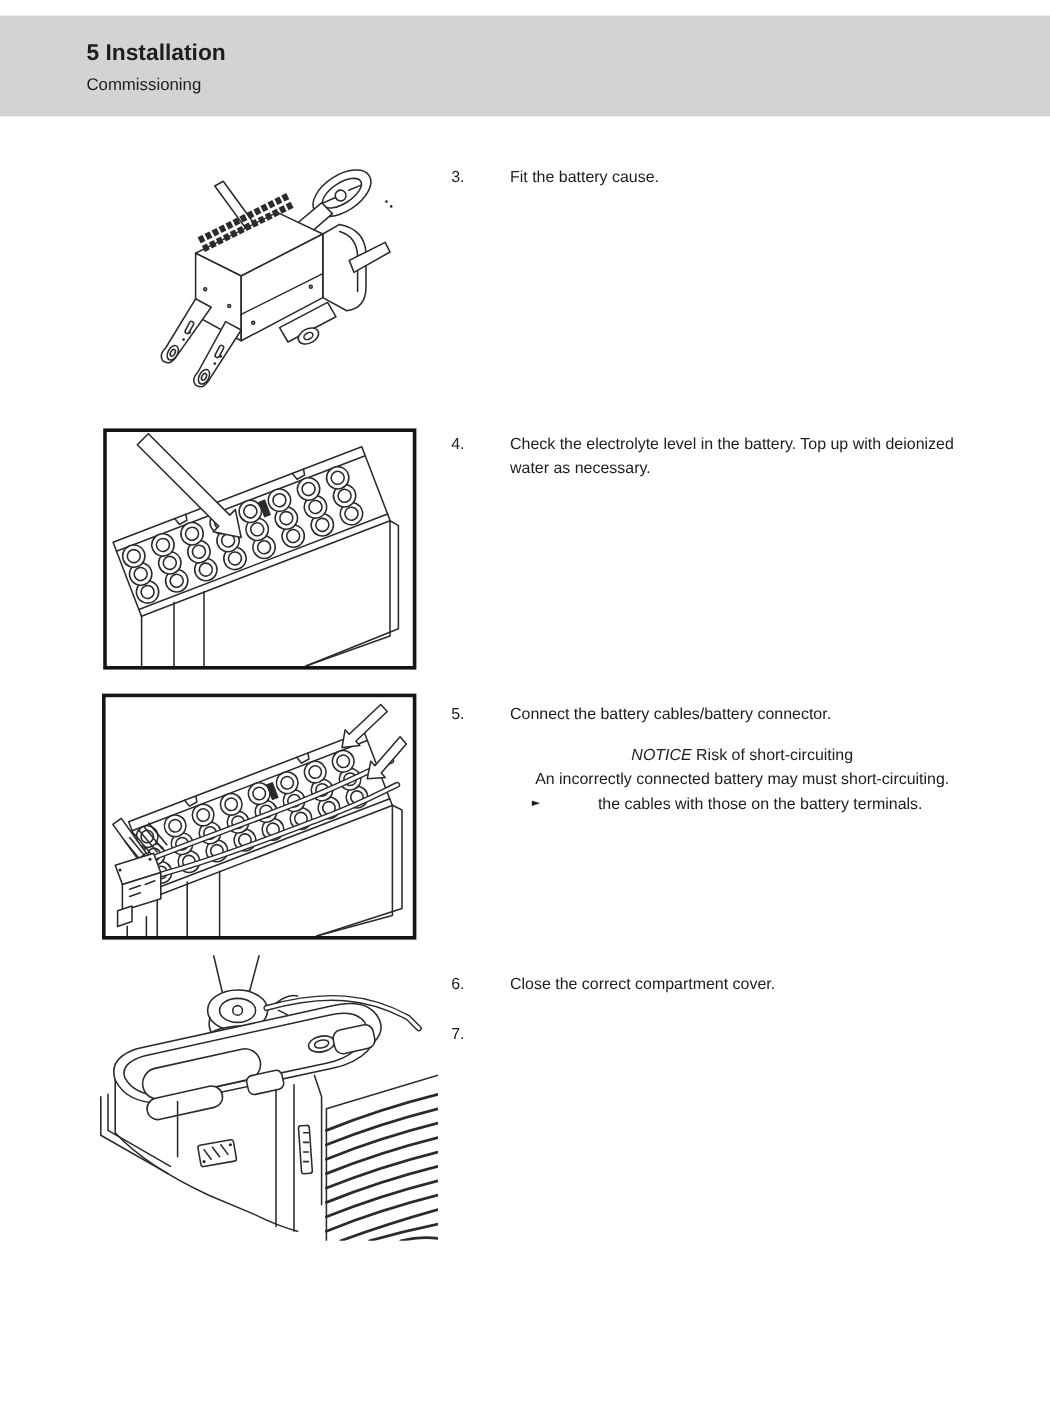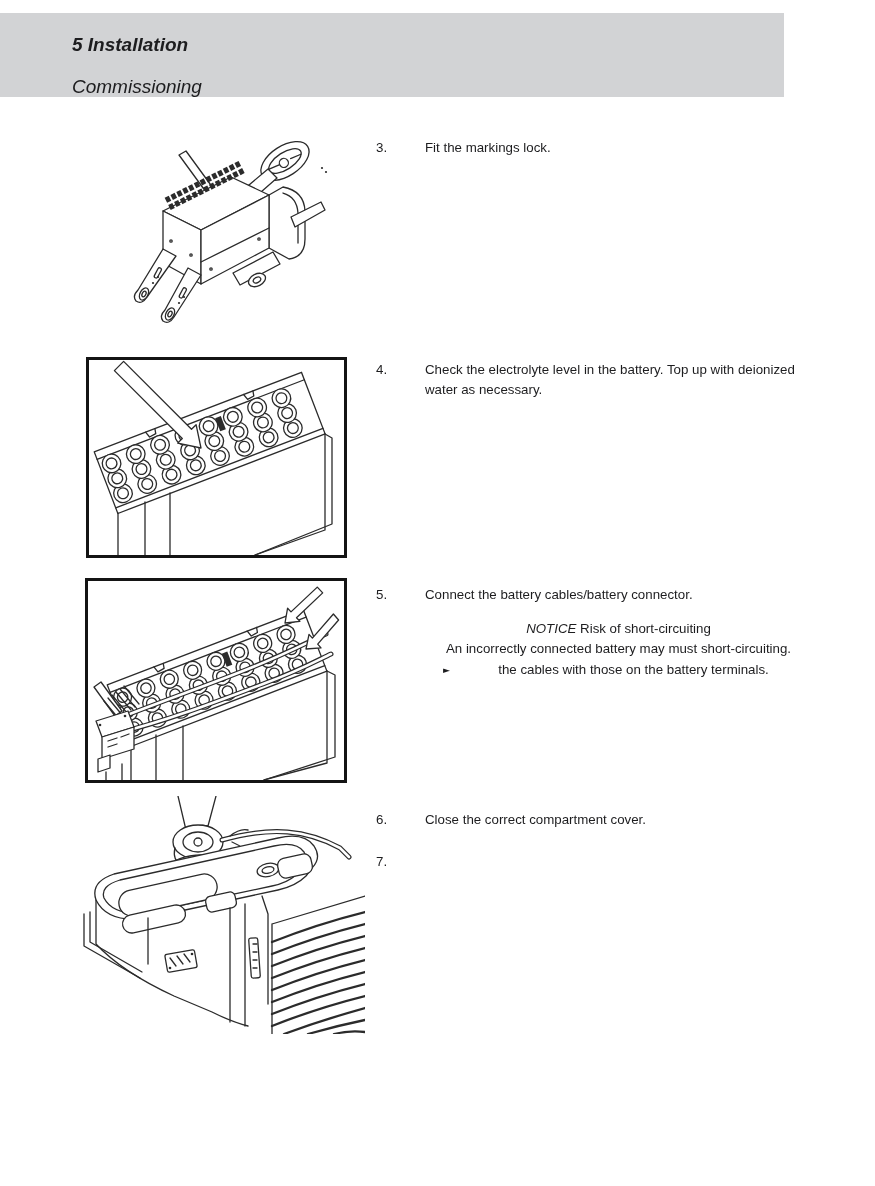--- a/index.html
+++ b/index.html
@@ -7,23 +7,23 @@
     --text:#1d1d1f;
     --line:#2b2b2b;
     --frame:#141414;
   }
   html,body{margin:0;padding:0;background:#ffffff;}
   .page{
     position:relative;width:875px;height:1186px;background:#ffffff;overflow:hidden;
     font-family:"Liberation Sans",sans-serif;color:var(--text);
   }
   
-  .header-bar{position:absolute;left:0;top:13px;width:784px;height:84px;background:var(--header-bg);box-sizing:border-box;padding:20px 16px 0 72px;font-style:italic;}
+  .header-bar{position:absolute;left:0;top:13px;width:875px;height:84px;background:var(--header-bg);box-sizing:border-box;padding:20px 16px 0 72px;}
   .chapter-title{font-size:19px;font-weight:bold;line-height:23px;}
-  .section-title{font-size:19px;line-height:18px;margin-top:22px;}
+  .section-title{font-size:14px;line-height:18px;margin-top:5px;}
   
   .step{position:absolute;left:376px;width:436px;display:flex;font-size:13.3px;line-height:20px;}
   .step-num{width:49px;flex:0 0 49px;}
   .step-body{flex:1;}
   .line{display:block;white-space:nowrap;}
   .it{font-style:italic;}
   .notice{margin-top:14px;text-align:center;}
   .bullet-row{display:flex;margin-top:1px;}
   .bullet-marker{flex:0 0 30px;width:30px;box-sizing:border-box;padding-left:13px;font-size:9px;line-height:20px;font-family:"DejaVu Sans",sans-serif;}
   .bullet-text{flex:1;}
@@ -126,21 +126,21 @@
       <ellipse cx="37" cy="183" rx="3" ry="1.8" transform="rotate(-62 37 183)"></ellipse>
       <rect class="wfill" x="44.5" y="160" width="11" height="3.6" rx="1.8" transform="rotate(-62 50 162)"></rect>
       <circle class="dfill" cx="46" cy="172" r="1.1"></circle>
         <circle class="dfill" cx="51" cy="166" r="1.1"></circle>
     </svg>
   </figure>
 
   <div class="step" style="top:138px;">
     <div class="step-num">3.</div>
     <div class="step-body">
-      <span class="line">Fit the markings lock.</span>
+      <span class="line">Fit the battery cause.</span>
     </div>
   </div>
 
   <figure class="fig-frame" style="left:86px;top:357px;width:261px;height:201px;margin:0;">
     <svg class="figsvg" width="255" height="195" viewBox="0 0 255 195">
       <defs>
         <g id="cellA">
             <circle class="wfill" r="9.3"></circle>
             <circle class="wfill" r="5.4"></circle>
           </g>

